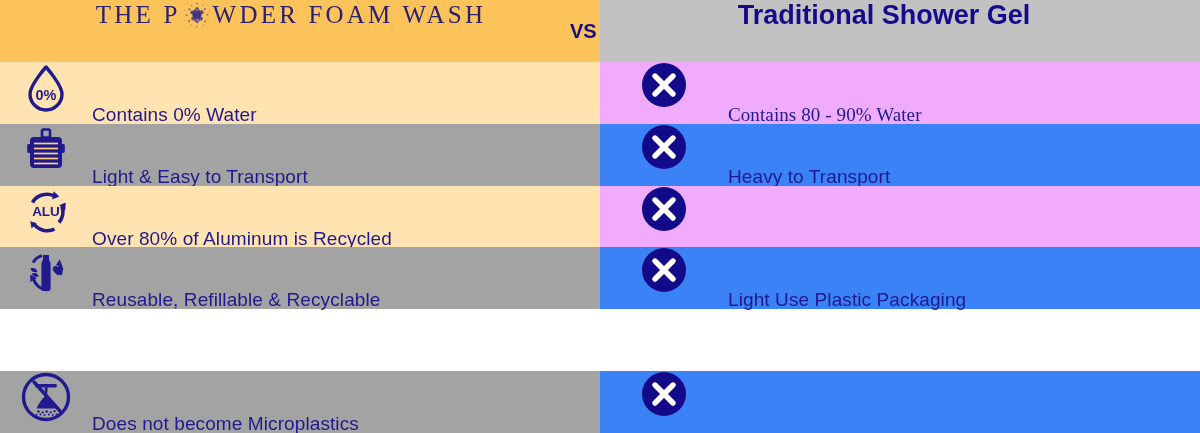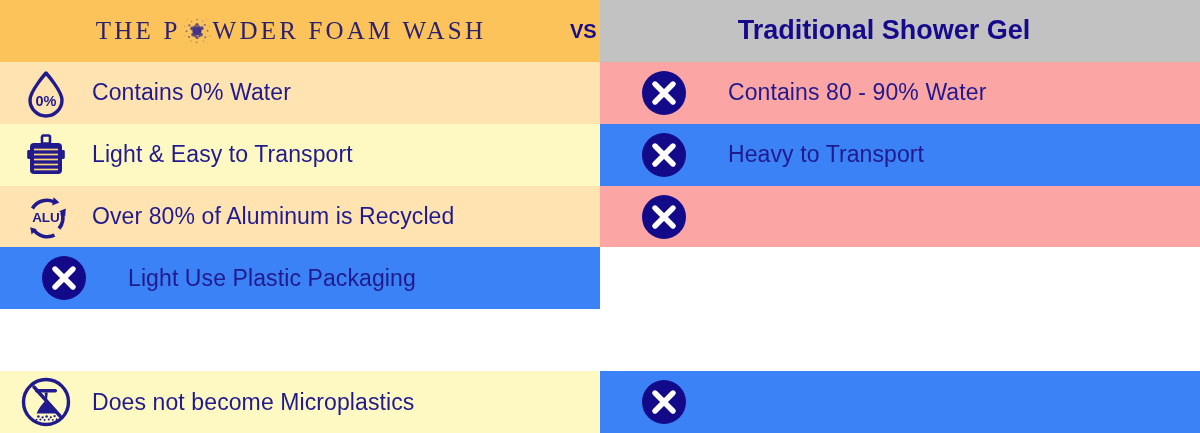--- a/index.html
+++ b/index.html
@@ -23,21 +23,21 @@
 
   .band {
     display: flex;
     width: 1200px;
     flex: 1 1 0;
     min-height: 0;
   }
 
   .cell {
     display: flex;
-    align-items: center;
+    align-items: flex-start;
     box-sizing: border-box;
     min-width: 0;
   }
 
   .cell.left  { width: 600px; }
   .cell.right { width: 600px; }
 
   
   .band.header .cell.left  { background: #fcc35a; }
   .band.header .cell.right { background: #c2c2c2; }
@@ -89,41 +89,42 @@
     text-align: center;
     font-size: 27px;
     font-weight: bold;
     color: #160a8c;
     padding-right: 32px;
     white-space: nowrap;
   }
 
   
   .band.r-odd  .cell.left  { background: #ffe3b0; }
-  .band.r-even .cell.left  { background: #fef9c3; }
-  .band.r-odd  .cell.right { background: #fca5a5; }
+  .band.r-even .cell.left  { background: #a3a3a3; }
+  .band.r-odd  .cell.right { background: #f0abfc; font-family: Liberation Serif, serif; }
   .band.r-even .cell.right { background: #3b82f6; }
 
   .icon-slot {
     width: 92px;
     flex: 0 0 92px;
     display: flex;
     align-items: center;
     justify-content: center;
   }
   .icon-slot.right-slot {
     width: 128px;
     flex: 0 0 128px;
   }
 
   .row-text {
-    font-size: 23px;
+    font-size: 19px;
     color: #201a8e;
     white-space: nowrap;
     letter-spacing: 0.1px;
+    margin-top: 42px;
   }
   .row-text.right-text { color: #201a8e; }
 
   svg { overflow: visible; }
 </style>
 </head>
 <body>
 
 <div class="table">
 
@@ -255,20 +256,42 @@
       <div class="icon-slot right-slot">
         <svg width="46" height="46" viewBox="0 0 46 46">
           <circle cx="23" cy="23" r="22" fill="#130a8a"></circle>
           <path d="M14 14 L32 32 M32 14 L14 32" stroke="#ffffff" stroke-width="5.4" stroke-linecap="round"></path>
         </svg>
       </div>
     </div>
   </div>
 
   <div class="band r-even">
+    <div class="cell left">
+      <div class="icon-slot">
+        <svg width="50" height="50" viewBox="0 0 50 50">
+          <g fill="none" stroke="#201a8e" stroke-width="3" stroke-linecap="butt">
+            <path d="M12 15.5 A15.5 15.5 0 0 1 21 8.6"></path>
+            <path d="M38.5 17.5 A15.5 15.5 0 0 1 39.5 28"></path>
+            <path d="M12.5 32 A15.5 15.5 0 0 0 26 43"></path>
+          </g>
+          <g fill="#201a8e">
+            <polygon points="38.6,12.4 41.6,19.4 34.8,18.2"></polygon>
+            <polygon points="9.2,27.6 15.8,31.2 9.4,35.0"></polygon>
+          </g>
+          <path d="M22 8 h6 v4.5 c0 1.2 1.6 2 1.6 4.5 V42 a2 2 0 0 1-2 2 h-5.2 a2 2 0 0 1-2-2 V17 c0-2.5 1.6-3.3 1.6-4.5 Z" fill="#201a8e"></path>
+          <g fill="#201a8e">
+            <path d="M9.5 21.5 c3.6-1.4 6.4 0.4 6.8 3.4 -3.4 1.2 -6.2-0.6 -6.8-3.4 Z"></path>
+            <path d="M10.8 26.8 c3.2-1.8 6.2-0.4 7 2.4 -3.2 1.6 -6.4 0.2 -7-2.4 Z"></path>
+          </g>
+          <path d="M37 20.2 c1.9-2.2 5.2-0.9 5.2 1.8 0 2.6-3.3 4.8-5.2 6.4 -1.9-1.6 -5.2-3.8 -5.2-6.4 0-2.7 3.3-4 5.2-1.8 Z" fill="#201a8e"></path>
+        </svg>
+      </div>
+      <div class="row-text">Reusable, Refillable &amp; Recyclable</div>
+    </div>
     <div class="cell right">
       <div class="icon-slot right-slot">
         <svg width="46" height="46" viewBox="0 0 46 46">
           <circle cx="23" cy="23" r="22" fill="#130a8a"></circle>
           <path d="M14 14 L32 32 M32 14 L14 32" stroke="#ffffff" stroke-width="5.4" stroke-linecap="round"></path>
         </svg>
       </div>
       <div class="row-text right-text">Light Use Plastic Packaging</div>
     </div>
   </div>

